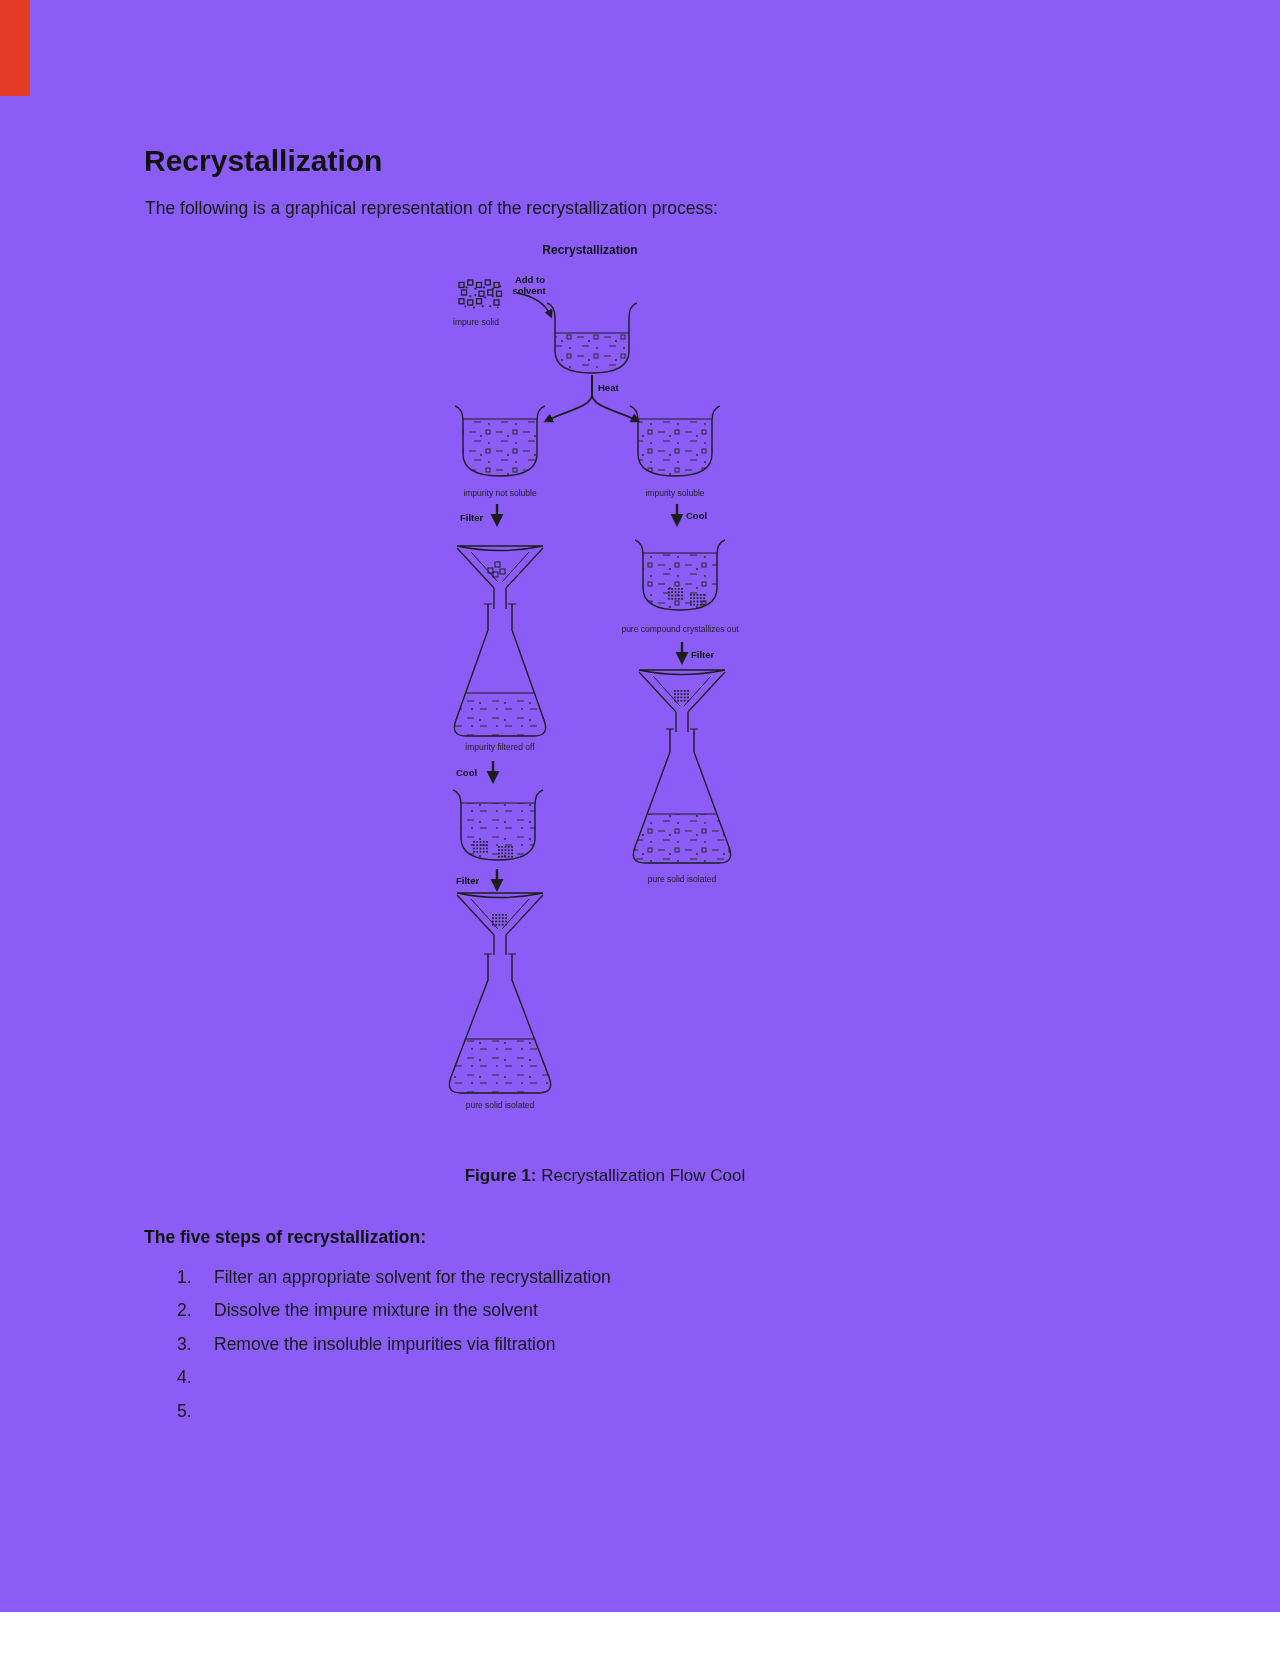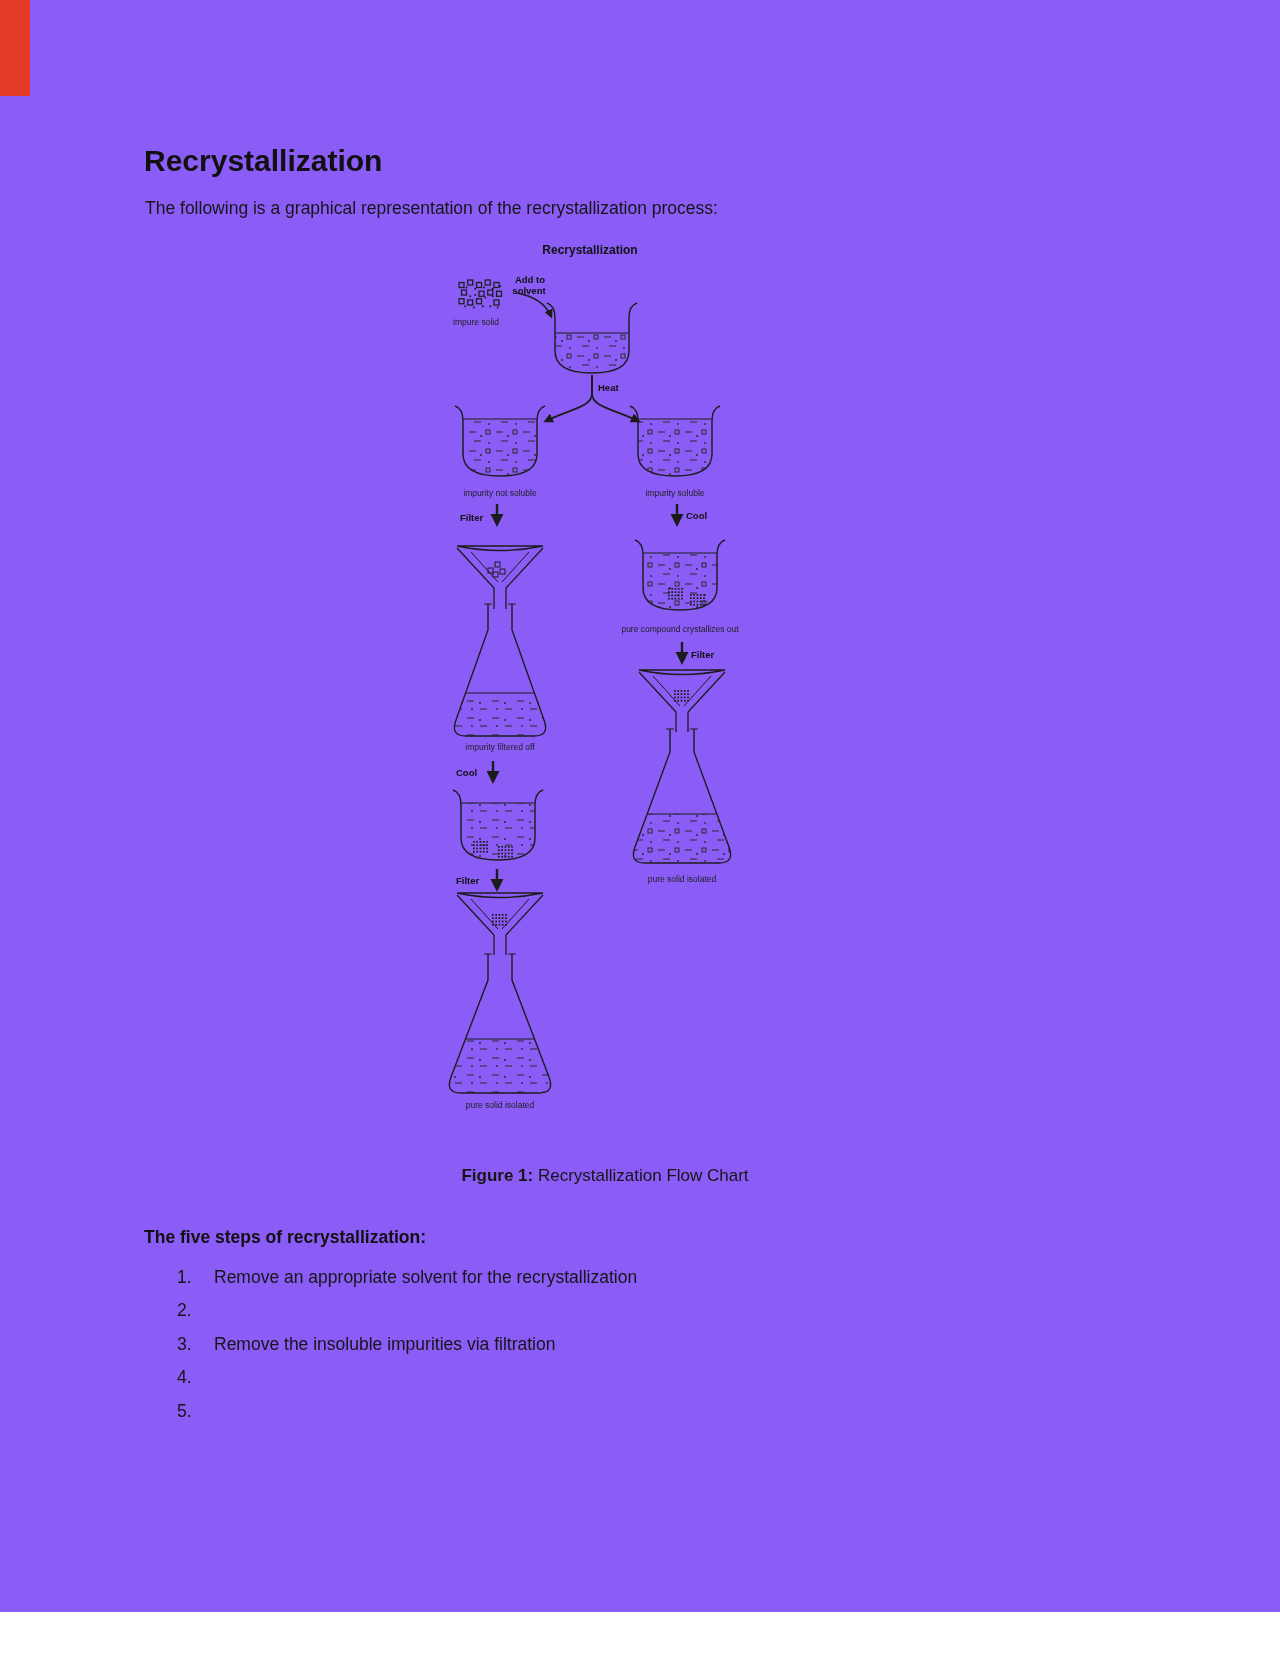--- a/index.html
+++ b/index.html
@@ -281,32 +281,33 @@
           <path d="M230,491 V514 L195,609 Q189,625 205,625 H279 Q295,625 289,609 L254,514 V491"></path>
           <path d="M226,491 H234 M250,491 H258" stroke-width="1"></path>
           <path d="M208,576 H276" stroke-width="1"></path>
         </g>
       </g>
       <text class="ds" x="242" y="644" text-anchor="middle">pure solid isolated</text>
     </svg>
   </div>
 
   <div class="caption">
-    <span class="cap-label">Figure 1:</span><span> Recrystallization Flow Chart</span>
+    <span class="cap-label">Figure 1:</span><span> Recrystallization Flow Cool</span>
   </div>
 
   <h2 class="steps-heading">The five steps of recrystallization:</h2>
 
   <ol class="steps">
     <li>
       <span class="num">1.</span>
-      <span>Remove an appropriate solvent for the recrystallization</span>
+      <span>Filter an appropriate solvent for the recrystallization</span>
     </li>
     <li>
       <span class="num">2.</span>
+      <span>Dissolve the impure mixture in the solvent</span>
     </li>
     <li>
       <span class="num">3.</span>
       <span>Remove the insoluble impurities via filtration</span>
     </li>
     <li>
       <span class="num">4.</span>
     </li>
     <li>
       <span class="num">5.</span>

